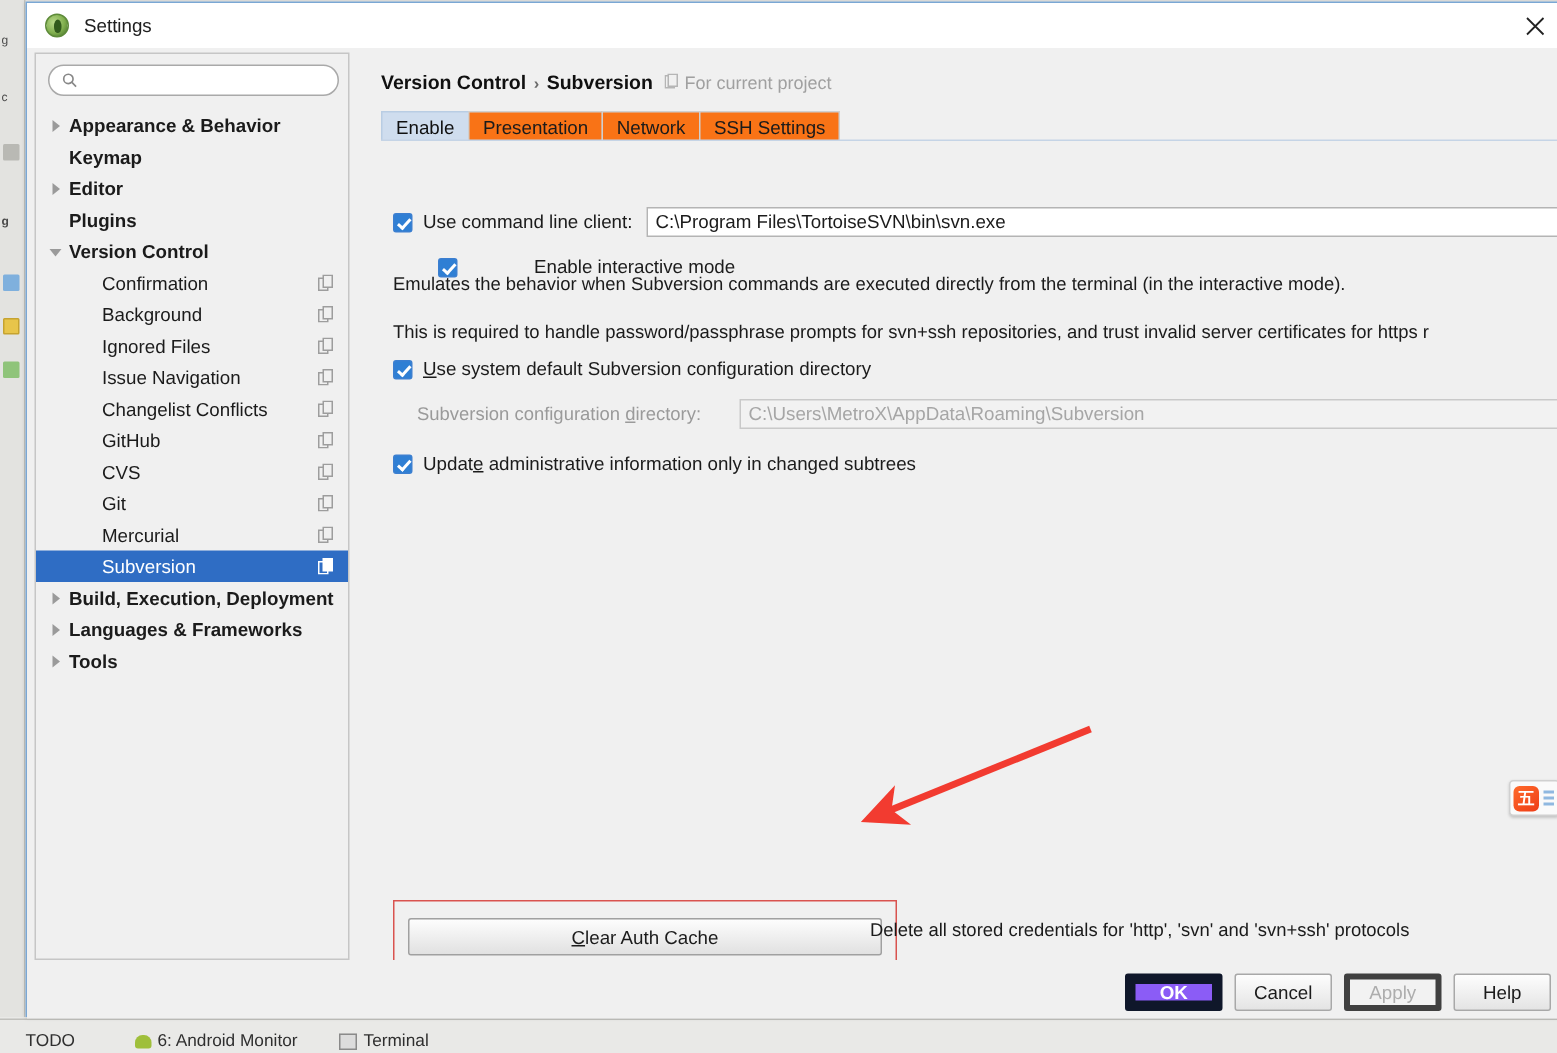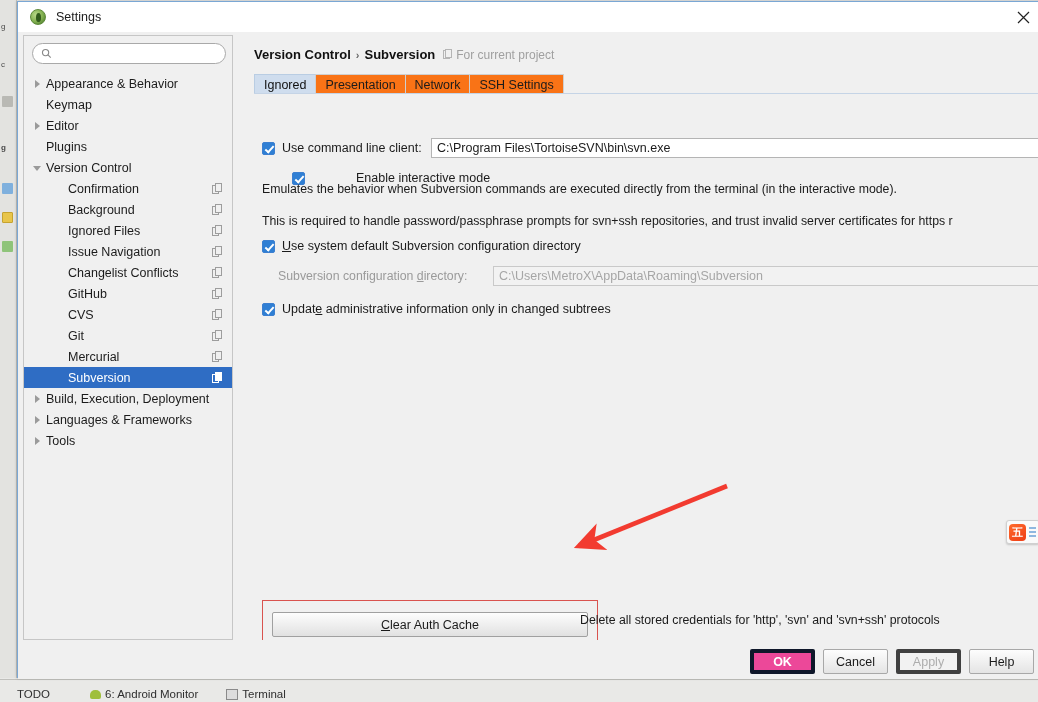--- a/index.html
+++ b/index.html
@@ -58,21 +58,21 @@
     box-sizing:border-box;cursor:default;}
   .tree-row.sel{background:#2f6dc4;}
   .tree-row.sel .tree-label{color:#ffffff;}
   .tree-row.sel .copy-ico{filter:brightness(2.2);}
   .arrow{width:12px;height:12px;position:relative;flex:0 0 12px;margin-right:2px;}
   .arrow.right:after{content:"";position:absolute;left:3px;top:2px;
     border-left:5px solid #9a9a9a;border-top:4px solid transparent;border-bottom:4px solid transparent;}
   .arrow.down:after{content:"";position:absolute;left:1px;top:4px;
     border-top:5px solid #9a9a9a;border-left:4px solid transparent;border-right:4px solid transparent;}
   .tree-label{font-size:12.5px;color:#1b1b1b;white-space:nowrap;}
-  .tree-row.bold .tree-label{font-weight:normal;}
+  .tree-row.bold .tree-label{font-weight:bold;}
   .tree-row.child{padding-left:44px;}
   .copy-ico{position:absolute;right:10px;top:5px;width:10px;height:11px;}
 
   
   #right-panel{position:absolute;left:222px;top:3px;width:808px;height:605px;overflow:hidden;}
   #breadcrumb{position:absolute;left:14px;top:12px;font-size:13px;white-space:nowrap;}
   #breadcrumb .bc{font-weight:bold;color:#101010;}
   #breadcrumb .sep{color:#6a6a6a;margin:0 5px;font-weight:bold;font-size:11px;}
   #breadcrumb .proj{color:#a0a0a0;font-weight:normal;font-size:12px;margin-left:8px;}
   .proj-ico{display:inline-block;width:10px;height:11px;vertical-align:-1px;margin-right:3px;}
@@ -114,21 +114,21 @@
   
   #hscroll-track{position:absolute;left:222px;top:620px;width:808px;height:13px;
     background:#f7f7f7;border-top:1px solid #d6d6d6;border-bottom:1px solid #d6d6d6;box-sizing:border-box;}
   #hscroll-thumb{position:absolute;left:1px;top:1px;width:727px;height:11px;
     background:linear-gradient(#f2f2f2,#dcdcdc);border:1px solid #bdbdbd;box-sizing:border-box;border-radius:1px;}
 
   
   #footer{position:absolute;left:0;top:642px;width:1030px;height:35px;background:#f0f0f0;}
   .btn{position:absolute;top:5px;height:25px;box-sizing:border-box;border-radius:2px;
     display:flex;align-items:center;justify-content:center;font-size:12.5px;cursor:default;}
-  .btn.default{background:#ec4899;border:4px solid #0f172a;color:#fff;font-weight:bold;}
+  .btn.default{background:#8b5cf6;border:7px solid #0f172a;color:#fff;font-weight:bold;}
   .btn.normal{background:linear-gradient(#fdfdfd,#e4e4e4);border:1px solid #a8a8a8;color:#1b1b1b;}
   .btn.disabled{background:#f2f2f2;border:4px solid #404040;color:#adadad;}
 
   
   #arrow-svg{position:absolute;left:555px;top:475px;width:190px;height:90px;pointer-events:none;}
 
   
   #ime-icon{position:absolute;left:1006px;top:520px;width:32px;height:22px;
     background:#fafafa;border:1px solid #d0d0d0;border-radius:3px;display:flex;align-items:center;
     box-shadow:0 1px 2px rgba(0,0,0,.18);overflow:hidden;}
@@ -299,21 +299,21 @@
     <div id="right-panel">
 
       <div id="breadcrumb">
         <span class="bc">Version Control</span><span class="sep">›</span><span class="bc">Subversion</span><span class="proj"><svg class="proj-ico" viewBox="0 0 10 11">
               <rect x="0.5" y="1.5" width="6" height="8" fill="none" stroke="#b5b5b5"></rect>
               <rect x="2.5" y="0.5" width="6" height="8" fill="#f0f0f0" stroke="#b5b5b5"></rect>
             </svg><span>For current project</span></span>
       </div>
 
       <div id="tabs">
-          <div class="tab active">Ignored</div>
+          <div class="tab active">Enable</div>
           <div class="tab">Presentation</div>
           <div class="tab">Network</div>
           <div class="tab">SSH Settings</div>
         </div>
       <div id="tab-underline"></div>
 
       <div id="content">
 
         <div class="chk-row" style="left:22px;top:46px;">
           <span class="chkbox"></span>

